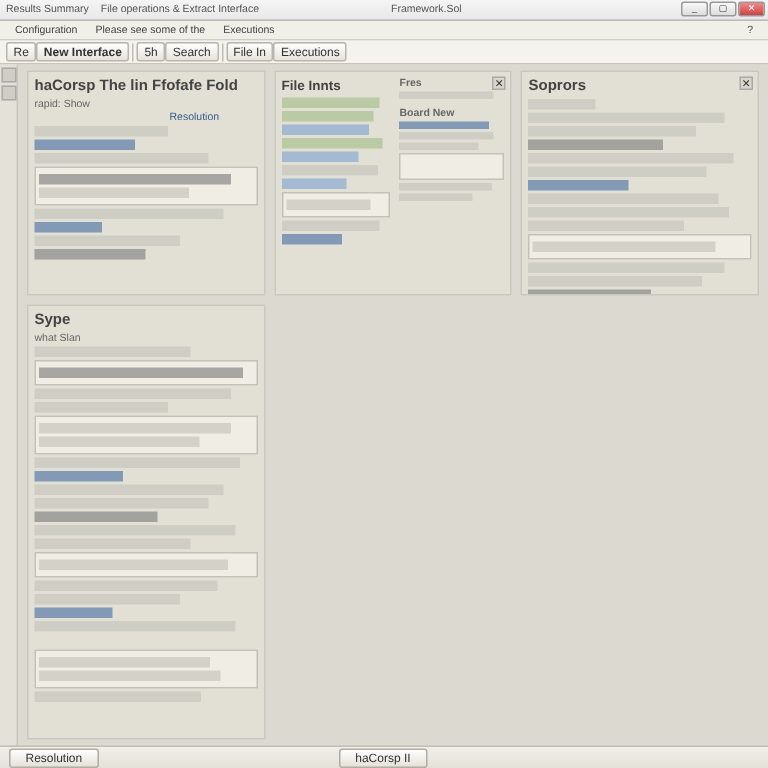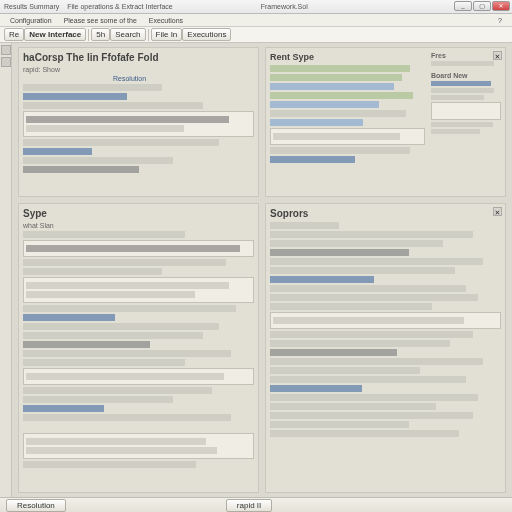--- a/index.html
+++ b/index.html
@@ -11,21 +11,21 @@
 .winbtn.cl{background:linear-gradient(#e88,#c44);color:#fff}
 .menubar{height:13px;background:#f0efe8;border-bottom:1px solid #ccc;display:flex;align-items:center;padding:0 6px;gap:4px}
 .menubar span{font-size:7px;color:#444;padding:1px 4px;cursor:pointer}
 .toolbar{height:16px;background:#f4f3ed;border-bottom:1px solid #c8c6bc;display:flex;align-items:center;padding:0 4px;gap:0}
 .tbtn{padding:1px 4px;font-size:8px;background:linear-gradient(#fefefe,#e6e4dc);border:1px solid #b8b6ac;border-radius:2px;cursor:pointer}
 .tsep{width:1px;height:12px;background:#c0beb4;margin:0 2px}
 .searchbox{margin-left:auto;width:90px;height:12px;background:#fff;border:1px solid #aaa;font-size:7px;padding:0 3px}
 .main{display:flex;height:calc(512px - 14px - 13px - 16px - 15px)}
 .sidebar{width:12px;background:#e4e2d8;border-right:1px solid #c8c6bc}
 .sidetool{width:10px;height:10px;margin:2px auto;background:#d0cec4;border:1px solid #aaa;cursor:pointer}
-.content{flex:1;overflow:hidden;padding:4px 6px;display:grid;grid-template-columns:1fr 1fr;grid-template-rows:150px 1fr;gap:6px}
+.content{flex:1;overflow:hidden;padding:4px 6px;display:grid;grid-template-columns:1fr 1fr 1fr;grid-template-rows:150px 1fr;gap:6px}
 .panel{background:#e2e0d5;border:1px solid #cac8be;padding:4px;overflow:hidden;position:relative}
 .p-title{font-weight:bold;font-size:10px;color:#444;margin-bottom:3px}
 .p-sub{font-size:7px;color:#666;margin-bottom:2px}
 .ln{height:7px;margin:2px 0;background:#c8c6bc;opacity:.7}
 .ln.lk{background:#5b7ca8}
 .ln.gr{background:#a8c090}
 .ln.bl{background:#8aa8d0}
 .ln.dk{background:#888}
 .box{background:#f0eee4;border:1px solid #c4c2b8;padding:2px;margin:2px 0}
 .statusbar{position:absolute;bottom:0;left:0;right:0;height:15px;background:linear-gradient(#f0efe8,#e4e2d8);border-top:1px solid #c0beb4;display:flex;align-items:center;padding:0 6px;gap:40px}
@@ -85,21 +85,21 @@
       <div class="ln" style="width:85%"></div>
       <div class="ln lk" style="width:30%"></div>
       <div class="ln" style="width:65%"></div>
       <div class="ln dk" style="width:50%"></div>
     </div>
 
     <div class="panel">
       <div class="closex">✕</div>
       <div style="display:flex;gap:6px">
         <div style="flex:1">
-          <div class="p-title" style="font-size:9px">Rent Sype</div>
+          <div class="p-title" style="font-size:9px">File Innts</div>
           <div class="ln gr" style="width:90%"></div>
           <div class="ln gr" style="width:85%"></div>
           <div class="ln bl" style="width:80%"></div>
           <div class="ln gr" style="width:92%"></div>
           <div class="ln bl" style="width:70%"></div>
           <div class="ln" style="width:88%"></div>
           <div class="ln bl" style="width:60%"></div>
           <div class="box">
             <div class="ln" style="width:85%"></div>
           </div>
@@ -111,20 +111,50 @@
           <div class="ln" style="width:90%;height:5px"></div>
           <div class="p-sub" style="font-weight:bold;margin-top:6px">Board New</div>
           <div class="ln lk" style="width:85%;height:5px"></div>
           <div class="ln" style="width:90%;height:5px"></div>
           <div class="ln" style="width:75%;height:5px"></div>
           <div class="box" style="height:18px"></div>
           <div class="ln" style="width:88%;height:5px"></div>
           <div class="ln" style="width:70%;height:5px"></div>
         </div>
       </div>
+    </div>
+
+    <div class="panel">
+      <div class="closex">✕</div>
+      <div class="p-title">Soprors</div>
+      <div class="ln" style="width:30%"></div>
+      <div class="ln" style="width:88%"></div>
+      <div class="ln" style="width:75%"></div>
+      <div class="ln dk" style="width:60%"></div>
+      <div class="ln" style="width:92%"></div>
+      <div class="ln" style="width:80%"></div>
+      <div class="ln lk" style="width:45%"></div>
+      <div class="ln" style="width:85%"></div>
+      <div class="ln" style="width:90%"></div>
+      <div class="ln" style="width:70%"></div>
+      <div class="box">
+        <div class="ln" style="width:85%"></div>
+      </div>
+      <div class="ln" style="width:88%"></div>
+      <div class="ln" style="width:78%"></div>
+      <div class="ln dk" style="width:55%"></div>
+      <div class="ln" style="width:92%"></div>
+      <div class="ln" style="width:65%"></div>
+      <div class="ln" style="width:85%"></div>
+      <div class="ln lk" style="width:40%"></div>
+      <div class="ln" style="width:90%"></div>
+      <div class="ln" style="width:72%"></div>
+      <div class="ln" style="width:88%"></div>
+      <div class="ln" style="width:60%"></div>
+      <div class="ln" style="width:82%"></div>
     </div>
 
     <div class="panel">
       <div class="p-title">Sype</div>
       <div class="p-sub">what Slan</div>
       <div class="ln" style="width:70%"></div>
       <div class="box">
         <div class="ln dk" style="width:95%"></div>
       </div>
       <div class="ln" style="width:88%"></div>
@@ -148,49 +178,19 @@
       <div class="ln lk" style="width:35%"></div>
       <div class="ln" style="width:90%"></div>
       <div style="height:8px"></div>
       <div class="box">
         <div class="ln" style="width:80%"></div>
         <div class="ln" style="width:85%"></div>
       </div>
       <div class="ln" style="width:75%"></div>
     </div>
 
-    <div class="panel">
-      <div class="closex">✕</div>
-      <div class="p-title">Soprors</div>
-      <div class="ln" style="width:30%"></div>
-      <div class="ln" style="width:88%"></div>
-      <div class="ln" style="width:75%"></div>
-      <div class="ln dk" style="width:60%"></div>
-      <div class="ln" style="width:92%"></div>
-      <div class="ln" style="width:80%"></div>
-      <div class="ln lk" style="width:45%"></div>
-      <div class="ln" style="width:85%"></div>
-      <div class="ln" style="width:90%"></div>
-      <div class="ln" style="width:70%"></div>
-      <div class="box">
-        <div class="ln" style="width:85%"></div>
-      </div>
-      <div class="ln" style="width:88%"></div>
-      <div class="ln" style="width:78%"></div>
-      <div class="ln dk" style="width:55%"></div>
-      <div class="ln" style="width:92%"></div>
-      <div class="ln" style="width:65%"></div>
-      <div class="ln" style="width:85%"></div>
-      <div class="ln lk" style="width:40%"></div>
-      <div class="ln" style="width:90%"></div>
-      <div class="ln" style="width:72%"></div>
-      <div class="ln" style="width:88%"></div>
-      <div class="ln" style="width:60%"></div>
-      <div class="ln" style="width:82%"></div>
-    </div>
-
   </div>
 </div>
 
 <div class="statusbar">
   <span class="sbtn">Resolution</span>
-  <span class="sbtn" style="margin-left:120px">rapid II</span>
+  <span class="sbtn" style="margin-left:120px">haCorsp II</span>
 </div>
 
 </body></html>

